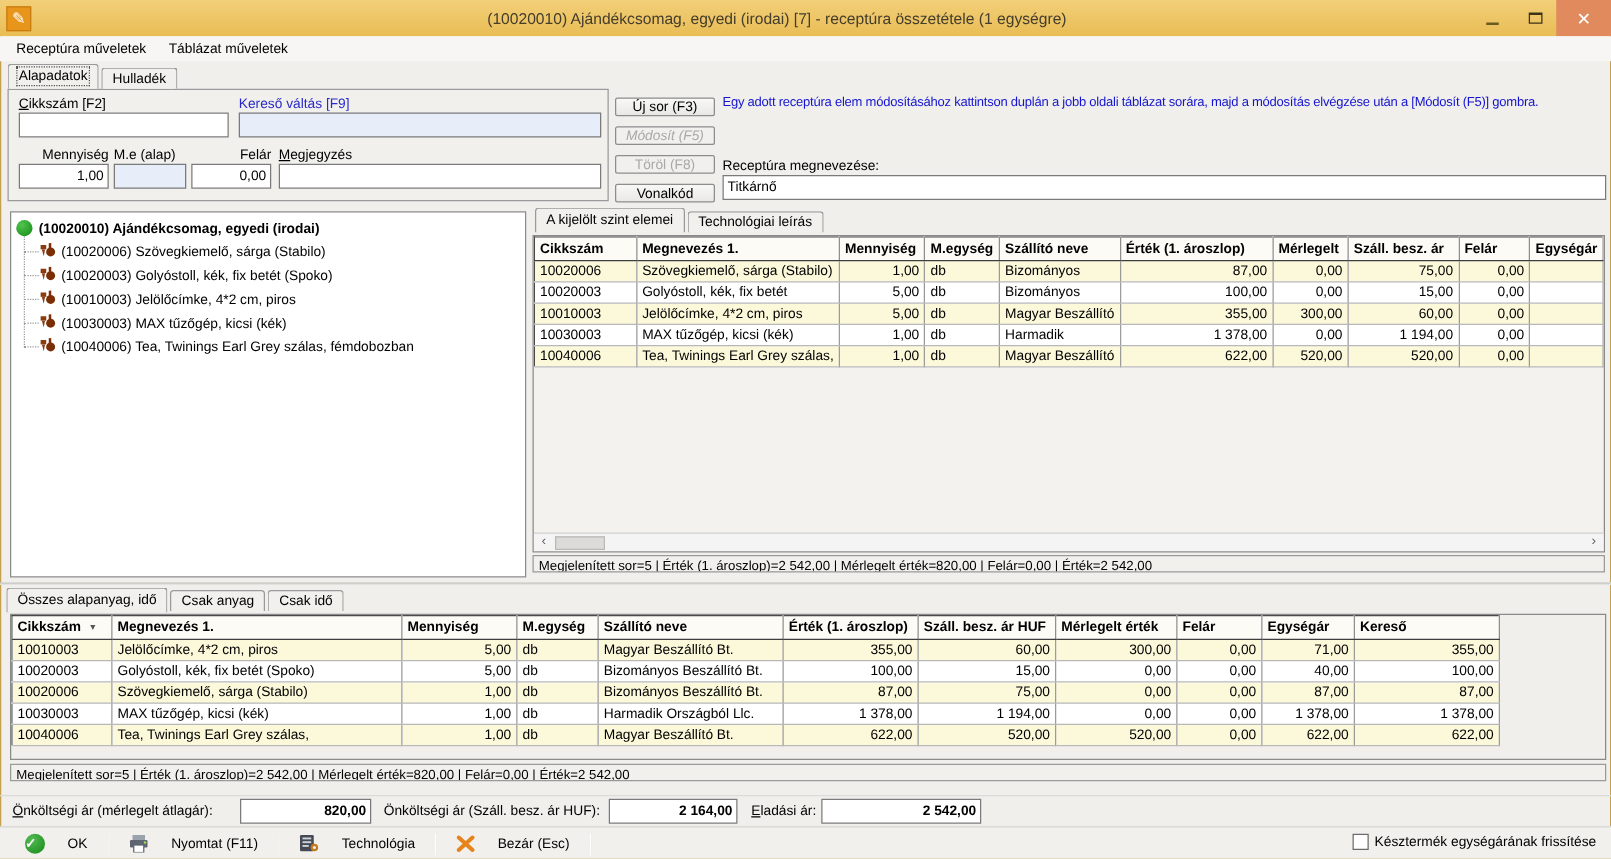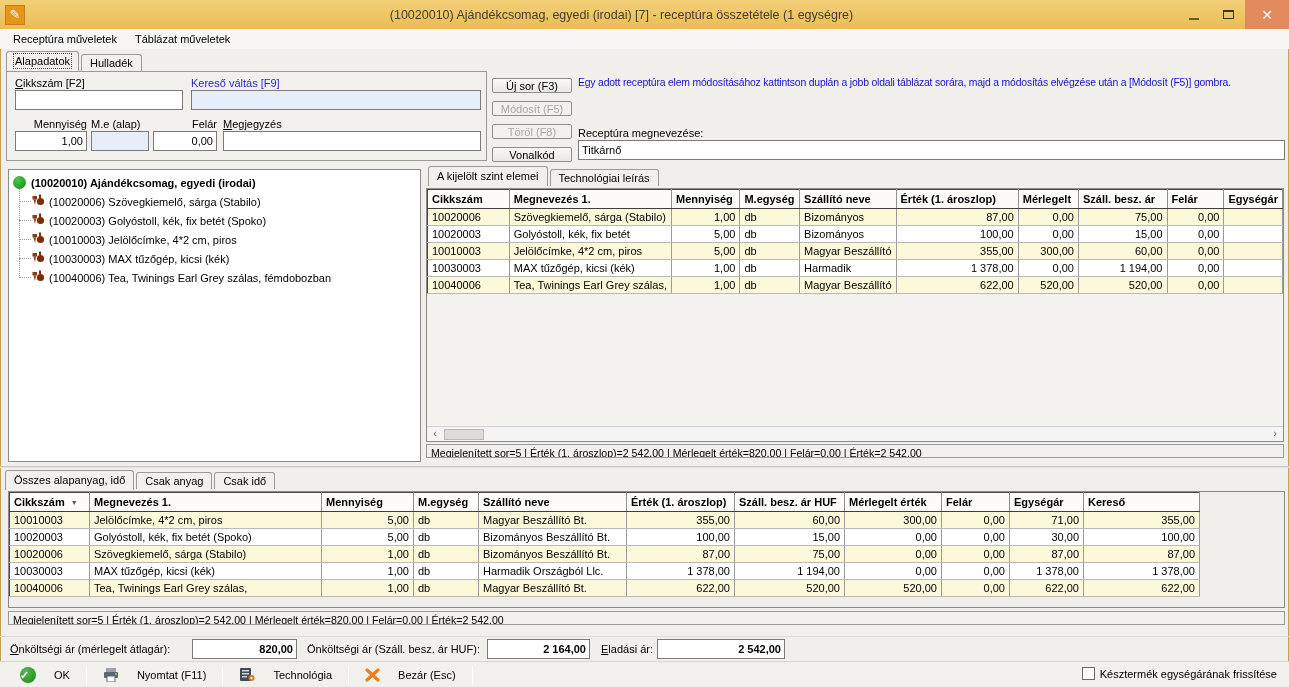--- a/index.html
+++ b/index.html
@@ -149,21 +149,21 @@
     <input class="tinput num" style="left: 8px; top: 59px; width: 72px;" value="1,00">
     <span class="flabel" style="left:84px; top:46px;">M.e (alap)</span>
     <input class="tinput ro" style="left: 84px; top: 59px; width: 58px;" value="">
     <span class="flabel" style="left:146px; top:46px; width:64px; text-align:right;">Felár</span>
     <input class="tinput num" style="left: 146px; top: 59px; width: 64px;" value="0,00">
     <span class="flabel accel" style="left:216px; top:46px;">Megjegyzés</span>
     <input class="tinput" style="left: 216px; top: 59px; width: 258px;" value="">
   </div>
 
   <button class="side-btn" style="top:78px;">Új sor (F3)</button>
-  <button class="side-btn disabled" style="top:101px;">Módosít (F5)</button>
+  <button class="side-btn disabled" style="top:101px;font-style:italic;">Módosít (F5)</button>
   <button class="side-btn disabled" style="top:124px;">Töröl (F8)</button>
   <button class="side-btn" style="top:147px;">Vonalkód</button>
 
   <div class="instruction">Egy adott receptúra elem módosításához kattintson duplán a jobb oldali táblázat sorára, majd a módosítás elvégzése után a [Módosít (F5)] gombra.</div>
   <span class="flabel" style="position:absolute; left:578px; top:127px;">Receptúra megnevezése:</span>
   <input class="tinput" style="left: 578px; top: 140px; width: 707px;" value="Titkárnő">
 
   <div class="tree-panel">
     <div class="tree-root-row">
       <span class="root-dot"></span>
@@ -383,21 +383,21 @@
           <tr>
             <td>10020003</td>
             <td>Golyóstoll, kék, fix betét (Spoko)</td>
             <td class="r">5,00</td>
             <td>db</td>
             <td>Bizományos Beszállító Bt.</td>
             <td class="r">100,00</td>
             <td class="r">15,00</td>
             <td class="r">0,00</td>
             <td class="r">0,00</td>
-            <td class="r">30,00</td>
+            <td class="r">40,00</td>
             <td class="r">100,00</td>
           </tr>
           <tr>
             <td>10020006</td>
             <td>Szövegkiemelő, sárga (Stabilo)</td>
             <td class="r">1,00</td>
             <td>db</td>
             <td>Bizományos Beszállító Bt.</td>
             <td class="r">87,00</td>
             <td class="r">75,00</td>

